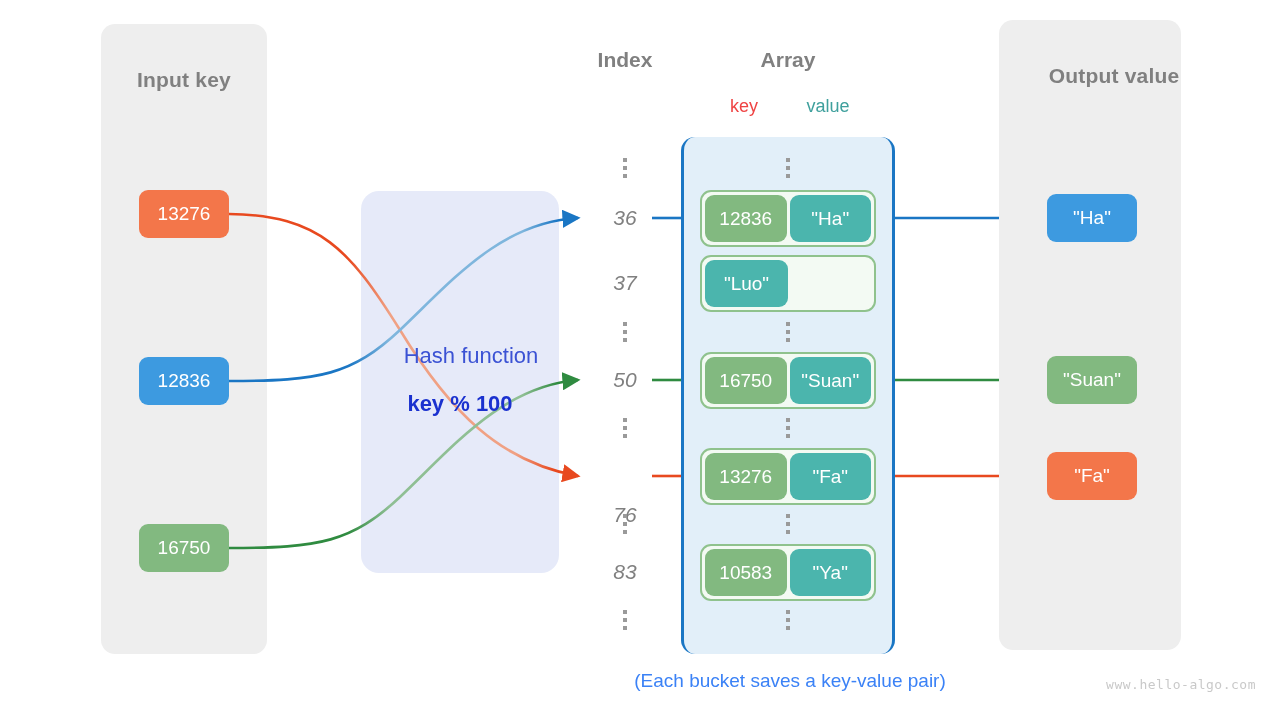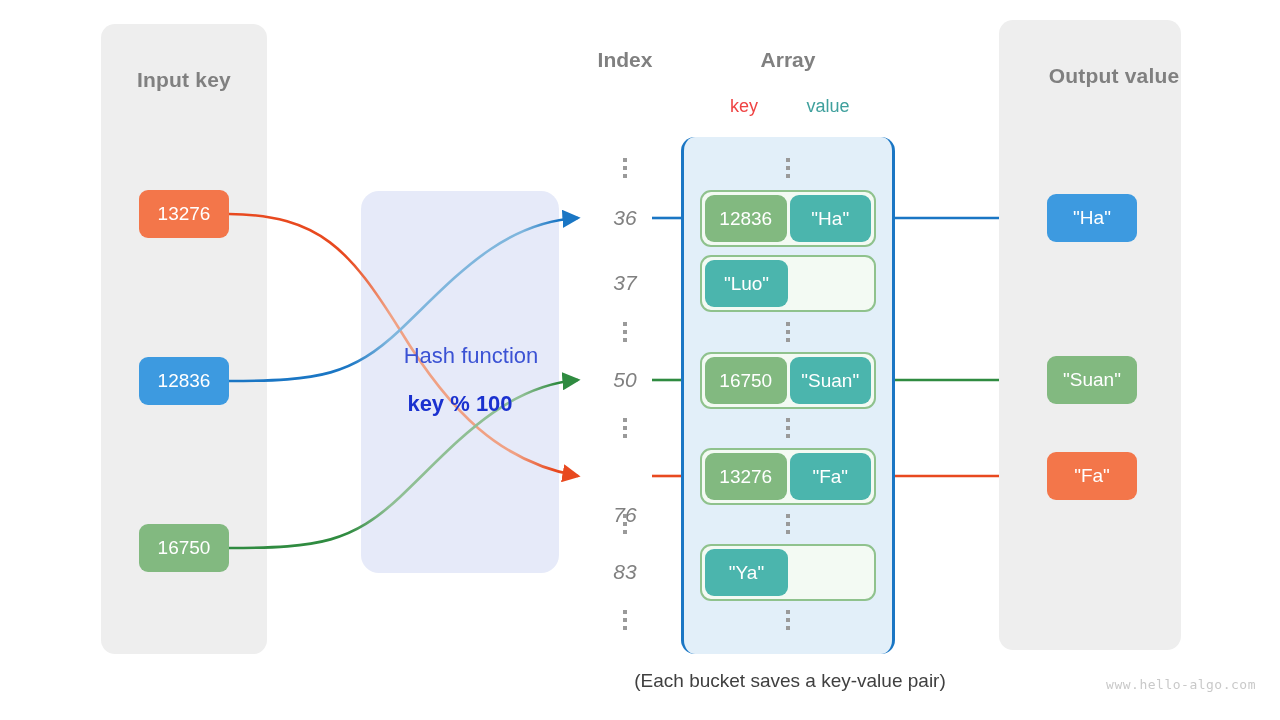--- a/index.html
+++ b/index.html
@@ -155,21 +155,21 @@
     background: #9a9a9a;
   }
 
   
   #caption {
     position: absolute;
     left: 540px; top: 670px;
     width: 500px;
     text-align: center;
     font-size: 19px;
-    color: #404040;
+    color: #3b82f6;
     white-space: nowrap;
   }
   #watermark {
     position: absolute;
     right: 24px; top: 677px;
     font-family: "DejaVu Sans Mono", monospace;
     font-size: 13px;
     color: #c9c9c9;
     letter-spacing: .5px;
   }
@@ -351,20 +351,21 @@
     <div class="cell value">"Fa"</div>
   </div>
 
   <div class="vdots" style="left:783px; top:514px;">
       <i></i>
       <i></i>
       <i></i>
     </div>
 
   <div class="bucket" style="left:700px; top:544px;">
+    <div class="cell key">10583</div>
     <div class="cell value">"Ya"</div>
   </div>
 
   <div class="vdots" style="left:783px; top:610px;">
       <i></i>
       <i></i>
       <i></i>
     </div>
 
   <div class="panel" id="panel-output">

